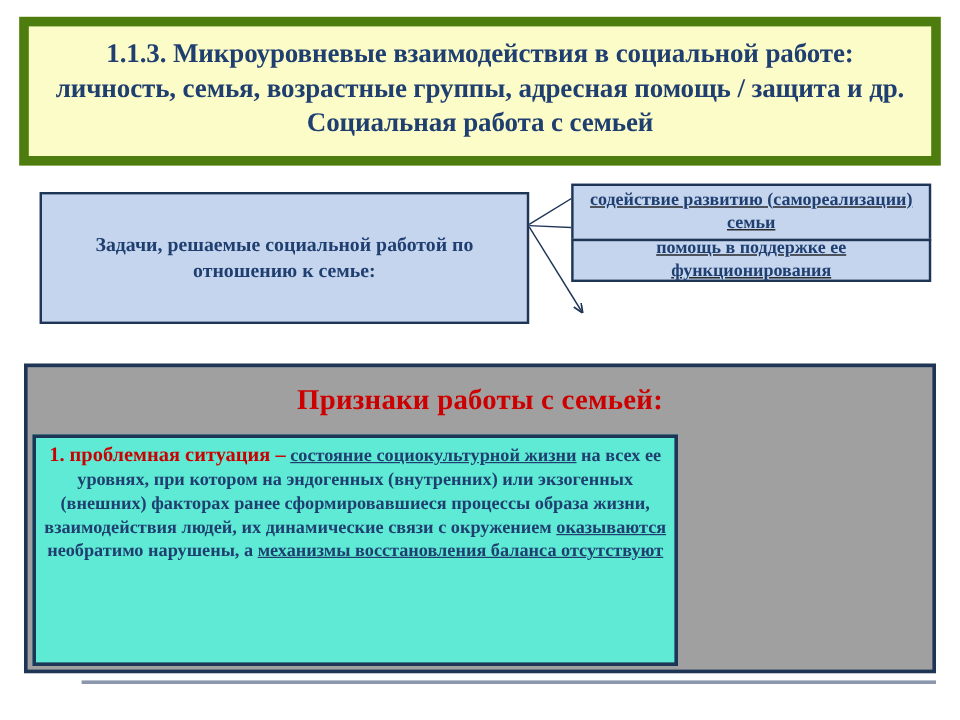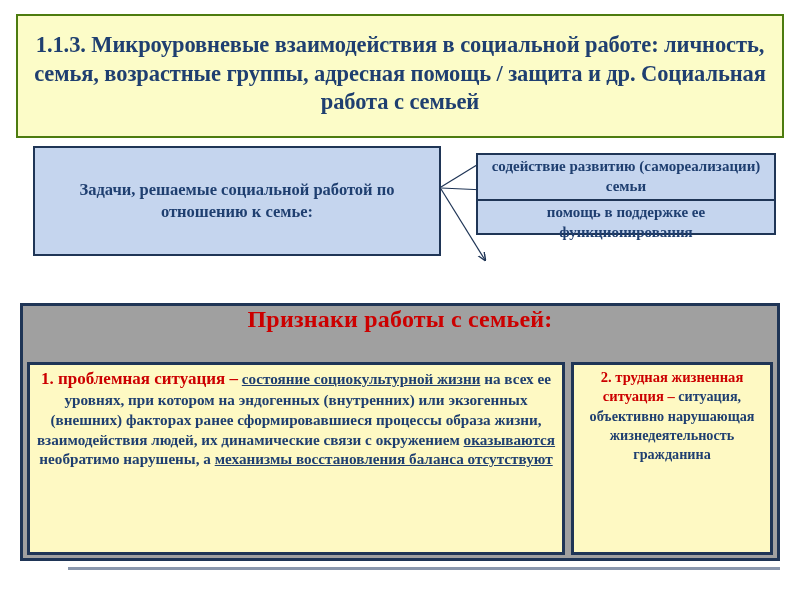--- a/index.html
+++ b/index.html
@@ -24,40 +24,40 @@
 
   
   .title-box {
     position: absolute;
     left: 16px;
     top: 14px;
     width: 768px;
     height: 124px;
     box-sizing: border-box;
     background: #fcfcc8;
-    border: 2px solid #4d7c0f;
+    border: 8px solid #4d7c0f;
     display: flex;
     align-items: center;
     justify-content: center;
     padding: 2px 14px 6px 14px;
   }
   .title-text {
     color: #1f3f70;
     font-weight: bold;
     font-size: 22.5px;
     line-height: 1.27;
     text-align: center;
     letter-spacing: -0.1px;
   }
 
   
   .task-box {
     position: absolute;
     left: 33px;
-    top: 146px;
+    top: 160px;
     width: 408px;
     height: 110px;
     box-sizing: border-box;
     background: #c5d5ee;
     border: 2px solid #1f3556;
     display: flex;
     align-items: center;
     justify-content: center;
     padding: 4px 16px;
   }
@@ -75,24 +75,25 @@
     left: 476px;
     top: 153px;
     width: 300px;
   }
   .goal-box {
     box-sizing: border-box;
     background: #c5d5ee;
     border: 2px solid #1f3556;
     margin-top: -2px;
     display: flex;
-    align-items: flex-start;
+    align-items: center;
     justify-content: center;
     text-align: center;
     padding: 2px 1px;
+    text-decoration: underline;
   }
   .goal-box:first-child { margin-top: 0; }
   .goal-box .goal-text {
     color: #1f3f70;
     font-weight: bold;
     font-size: 15px;
     line-height: 1.3;
   }
   .goal-box.g1 { height: 48px; }
   .goal-box.g2 { height: 36px; }
@@ -116,40 +117,41 @@
     top: 303px;
     width: 760px;
     height: 258px;
     box-sizing: border-box;
     background: #a0a0a0;
     border: 3px solid #1f3556;
   }
   .panel-header {
     height: 56px;
     display: flex;
+    align-items: center;
     justify-content: center;
   }
   .panel-header .hdr-text {
     color: #cc0000;
     font-weight: bold;
     font-size: 24px;
     letter-spacing: 0.2px;
   }
   .panel-cols {
     position: absolute;
     left: 4px;
     top: 56px;
     right: 4px;
     bottom: 3px;
     display: flex;
     gap: 6px;
   }
   .cell {
     box-sizing: border-box;
-    background: #fef9c3;
+    background: #5eead4;
     border: 3px solid #1f3556;
     padding: 3px 6px 2px 6px;
     overflow: hidden;
   }
   .cell-left {
     width: 538px;
     flex: none;
     text-align: center;
   }
   .cell-right {
@@ -228,22 +230,19 @@
   </div>
 
   <div class="panel">
     <div class="panel-header">
       <div class="hdr-text">Признаки работы с семьей:</div>
     </div>
     <div class="panel-cols">
       <div class="cell cell-left">
         <div class="body"><span class="lead">1. проблемная ситуация –</span> <span class="u">состояние  социокультурной  жизни</span><span> на всех ее уровнях, при котором на эндогенных (внутренних) или экзогенных (внешних) факторах ранее сформировавшиеся процессы образа жизни, взаимодействия людей, их динамические связи с окружением </span><span class="u">оказываются</span><span> необратимо нарушены, а </span><span class="u">механизмы восстановления баланса отсутствуют</span></div>
       </div>
-      <div class="cell cell-right">
-        <div class="body"><span class="lead">2. трудная жизненная ситуация –</span> <span> ситуация, объективно нарушающая жизнедеятельность гражданина</span></div>
-      </div>
     </div>
   </div>
 
   <div class="footer-rule"></div>
   <div class="footer-text">Раздел 3. Лескова И.В.</div>
 
 </div>
 
 </body></html>

